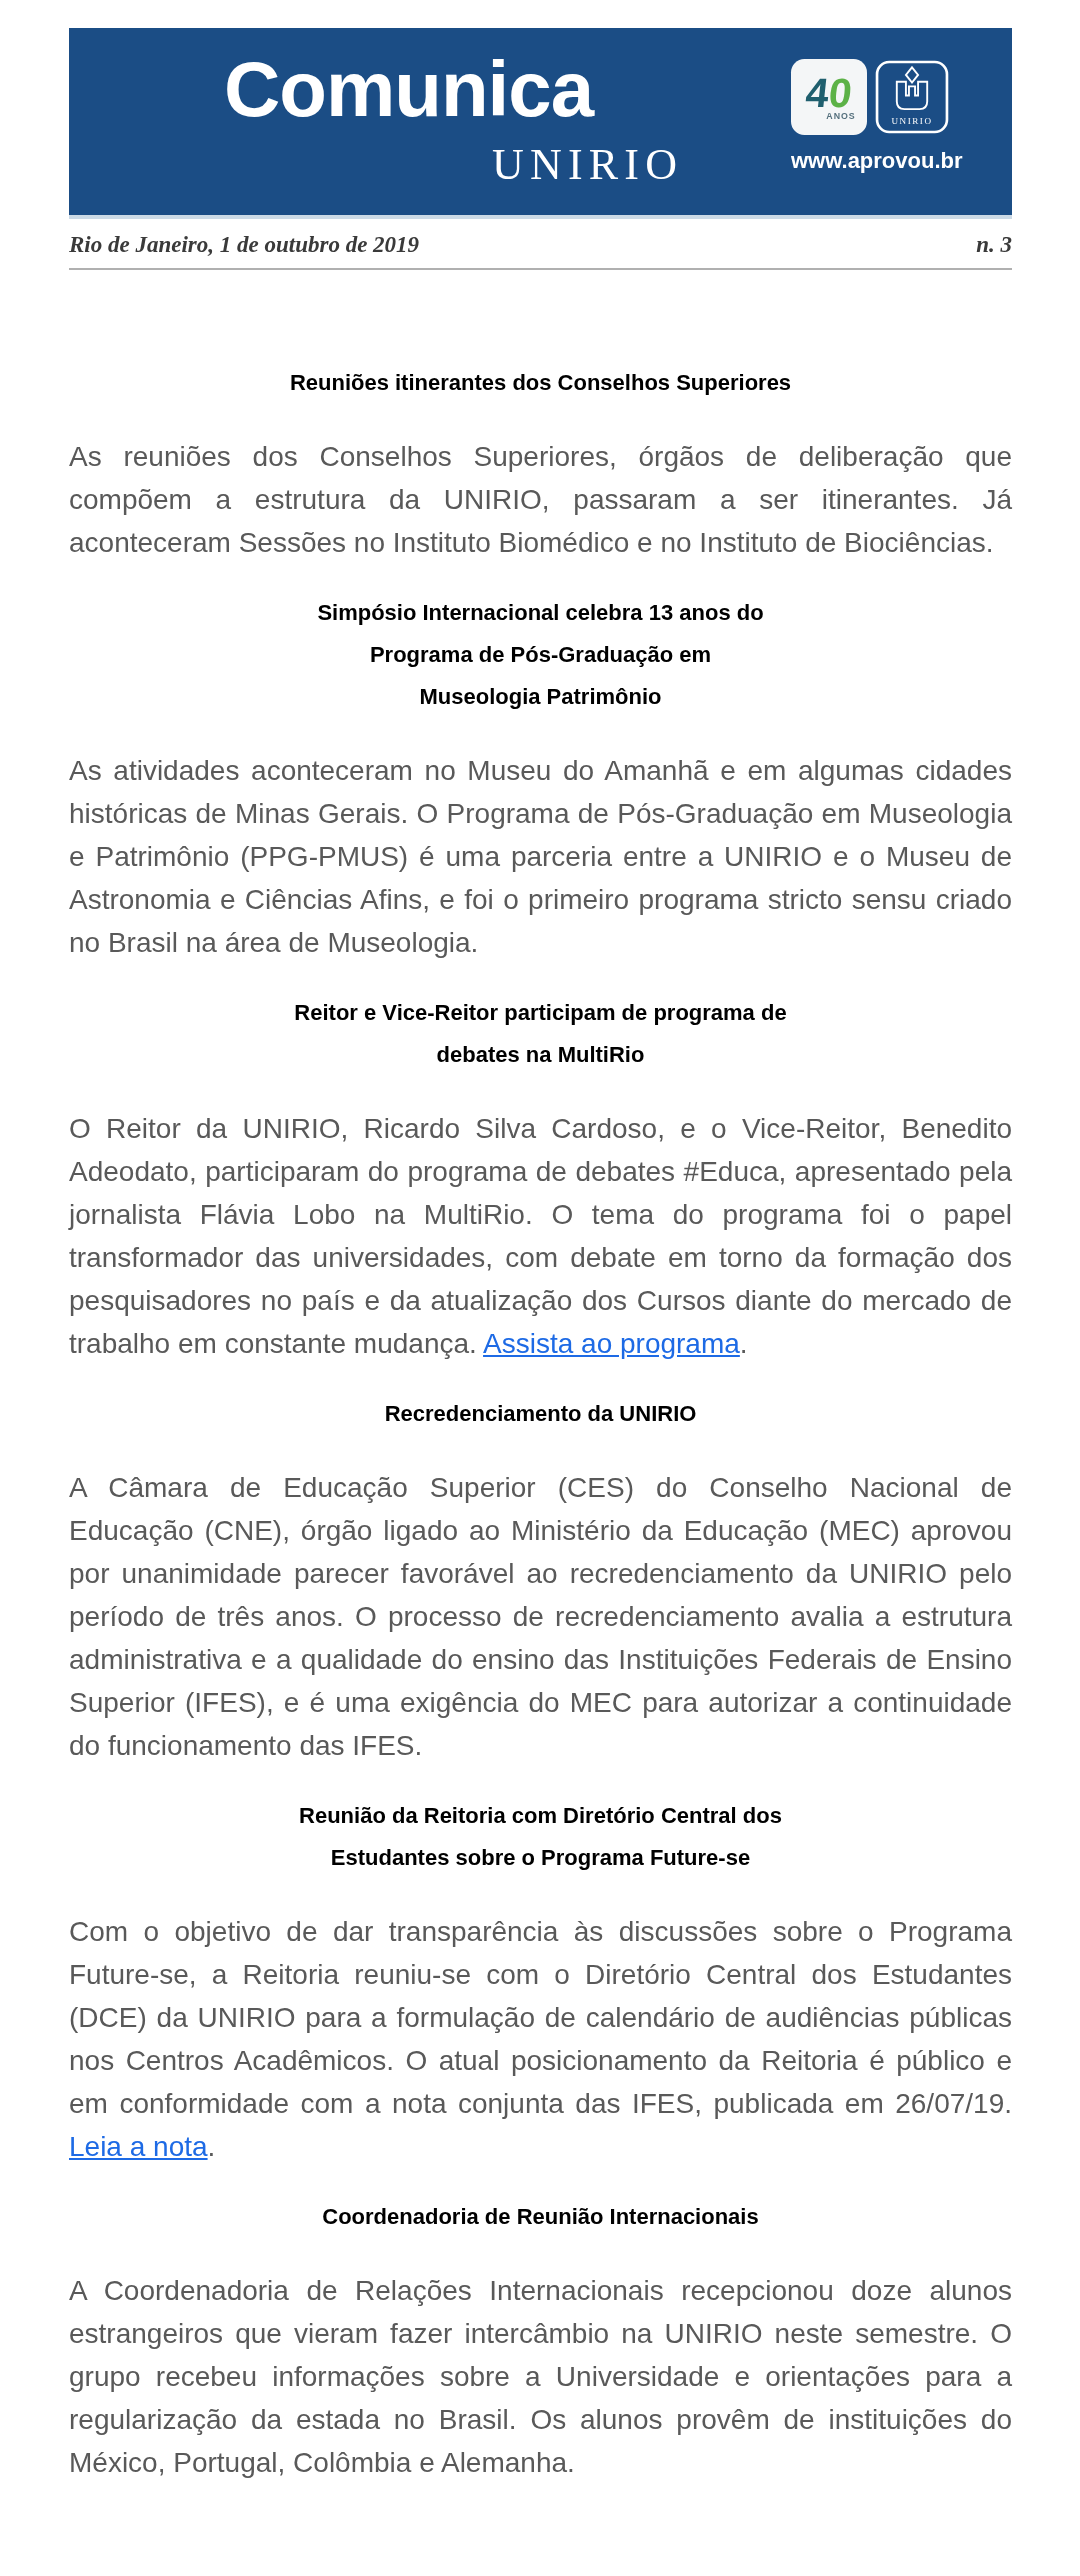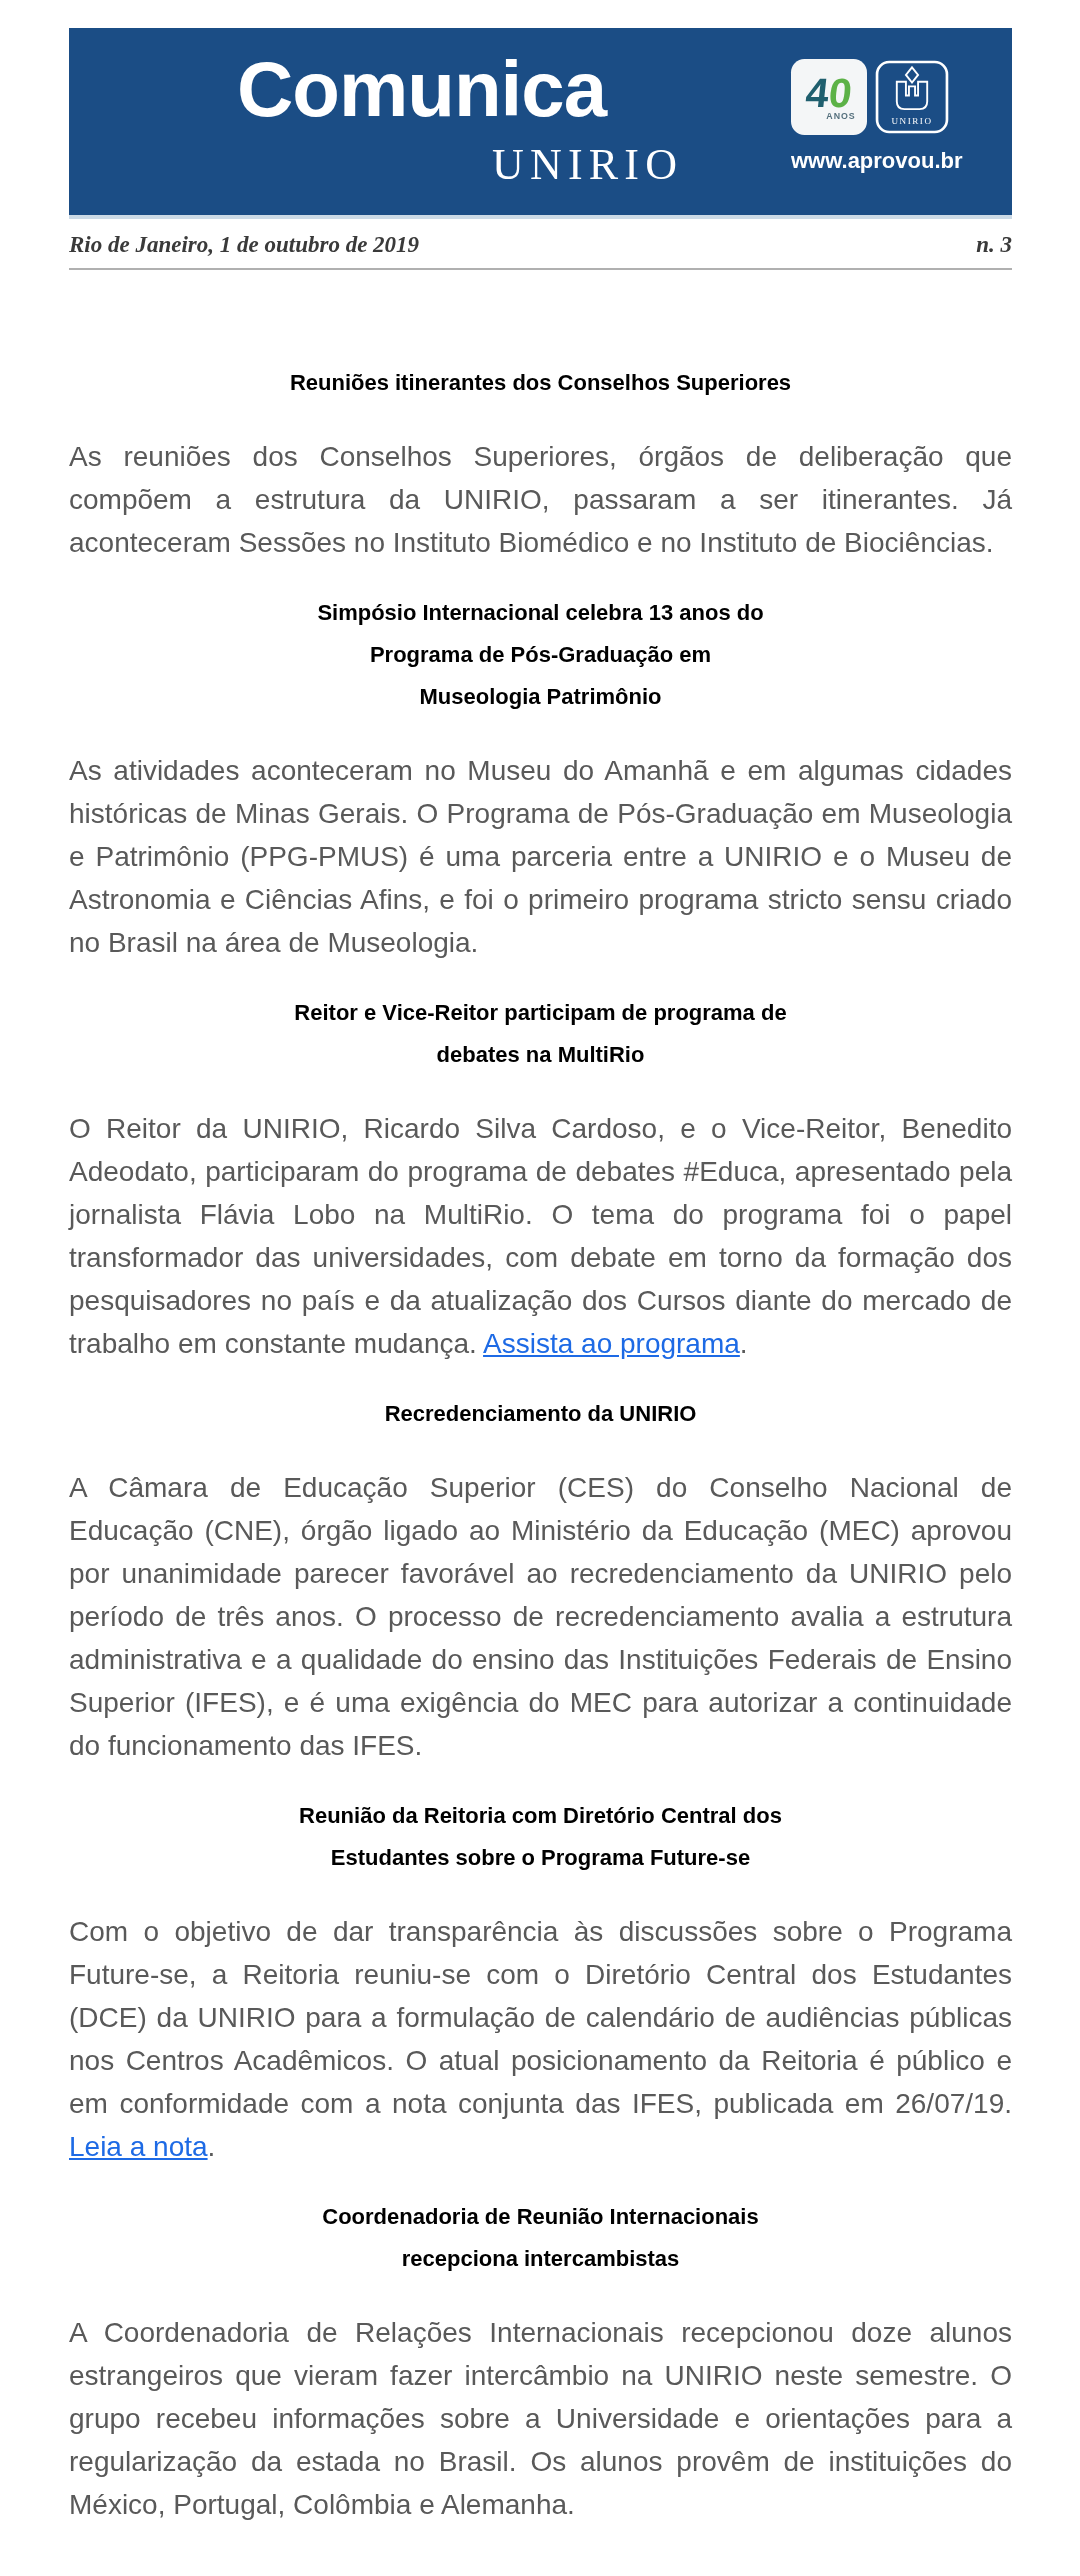--- a/index.html
+++ b/index.html
@@ -3,21 +3,21 @@
 <meta charset="utf-8">
 <style>
   html,body{margin:0;padding:0;background:#ffffff;}
   body{font-family:"Liberation Sans",sans-serif;}
   .page{position:relative;width:1081px;height:2875px;background:#ffffff;overflow:hidden;}
   .content{position:relative;width:943px;margin:0 auto;}
 
   
   .banner{position:relative;margin-top:28px;height:187px;background:#1b4d85;}
   .banner-strip{height:3.6px;background:#ccdae6;}
-  .brand{position:absolute;left:168px;top:19.6px;color:#ffffff;font-size:78px;font-weight:700;letter-spacing:-1px;line-height:82px;}
+  .brand{position:absolute;left:155px;top:19.6px;color:#ffffff;font-size:78px;font-weight:700;letter-spacing:-1px;line-height:82px;}
   .brand-sub{position:absolute;left:423px;top:114px;color:#ffffff;font-family:"Liberation Serif",serif;font-size:44px;font-weight:400;letter-spacing:6.2px;line-height:46px;}
   .badge-40{position:absolute;left:722px;top:31px;width:76px;height:76px;background:#f4f6f7;border-radius:13.4px;display:flex;flex-direction:column;align-items:center;justify-content:center;}
   .badge-40 .num{font-size:41px;font-weight:800;line-height:41px;transform:skewX(-6deg);}
   .badge-40 .num .n4{color:#1f5f6e;}
   .badge-40 .num .n0{color:#5cb247;}
   .badge-40 .anos{font-size:8.8px;font-weight:700;color:#55707d;letter-spacing:1px;margin-top:-3.1px;align-self:flex-end;margin-right:11.3px;}
   .badge-unirio{position:absolute;left:805px;top:31px;width:76px;height:76px;}
   .website{position:absolute;left:722px;top:120px;width:159px;text-align:center;color:#ffffff;font-size:22px;font-weight:700;}
 
   
@@ -93,20 +93,19 @@
     <p class="body-par">A Câmara de Educação Superior (CES) do Conselho Nacional de Educação (CNE), órgão ligado ao Ministério da Educação (MEC) aprovou por unanimidade parecer favorável ao recredenciamento da UNIRIO pelo período de três anos. O processo de recredenciamento avalia a estrutura administrativa e a qualidade do ensino das Instituições Federais de Ensino Superior (IFES), e é uma exigência do MEC para autorizar a continuidade do funcionamento das IFES.</p>
 
     <div class="section-heading">
       <div>Reunião da Reitoria com Diretório Central dos</div>
       <div>Estudantes sobre o Programa Future-se</div>
     </div>
     <p class="body-par"><span>Com o objetivo de dar transparência às discussões sobre o Programa Future-se, a Reitoria reuniu-se com o Diretório Central dos Estudantes (DCE) da UNIRIO para a formulação de calendário de audiências públicas nos Centros Acadêmicos. O atual posicionamento da Reitoria é público e em conformidade com a nota conjunta das IFES, publicada em 26/07/19. </span><a href="#">Leia a nota</a><span>.</span></p>
 
     <div class="section-heading">
       <div>Coordenadoria de Reunião Internacionais</div>
-      <div>recepciona intercambistas</div>
     </div>
     <p class="body-par">A Coordenadoria de Relações Internacionais recepcionou doze alunos estrangeiros que vieram fazer intercâmbio na UNIRIO neste semestre. O grupo recebeu informações sobre a Universidade e orientações para a regularização da estada no Brasil. Os alunos provêm de instituições do México, Portugal, Colômbia e Alemanha.</p>
 
   </div>
 
 </div>
 
 
 </body></html>

